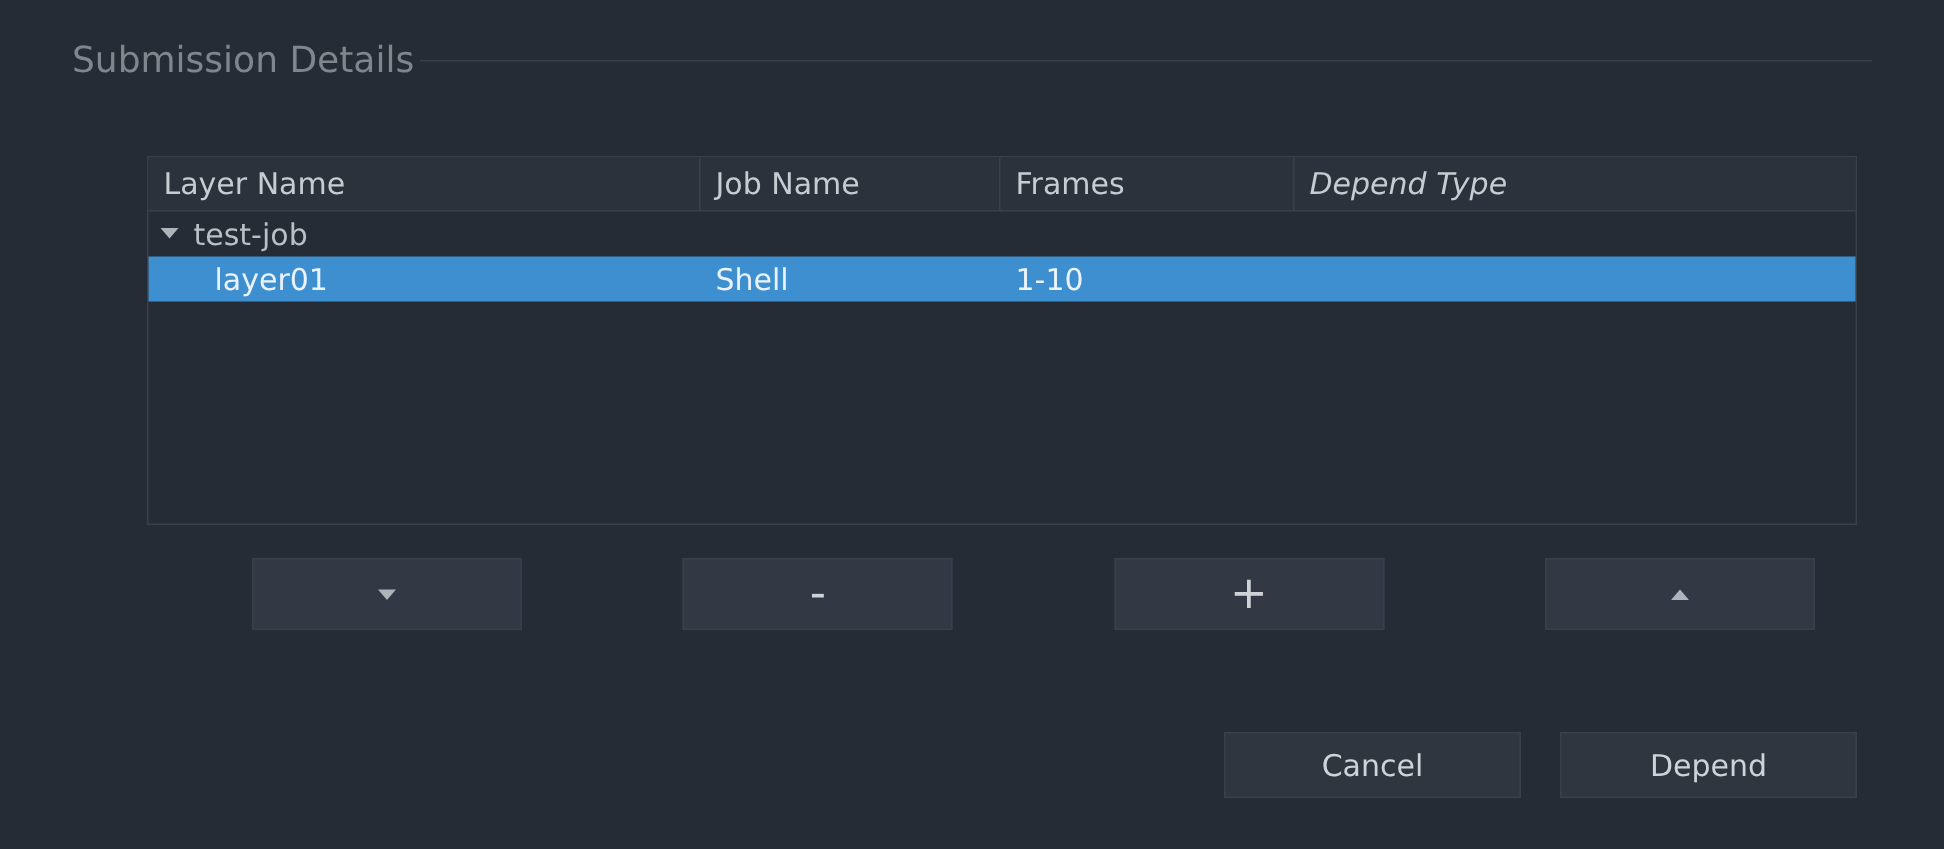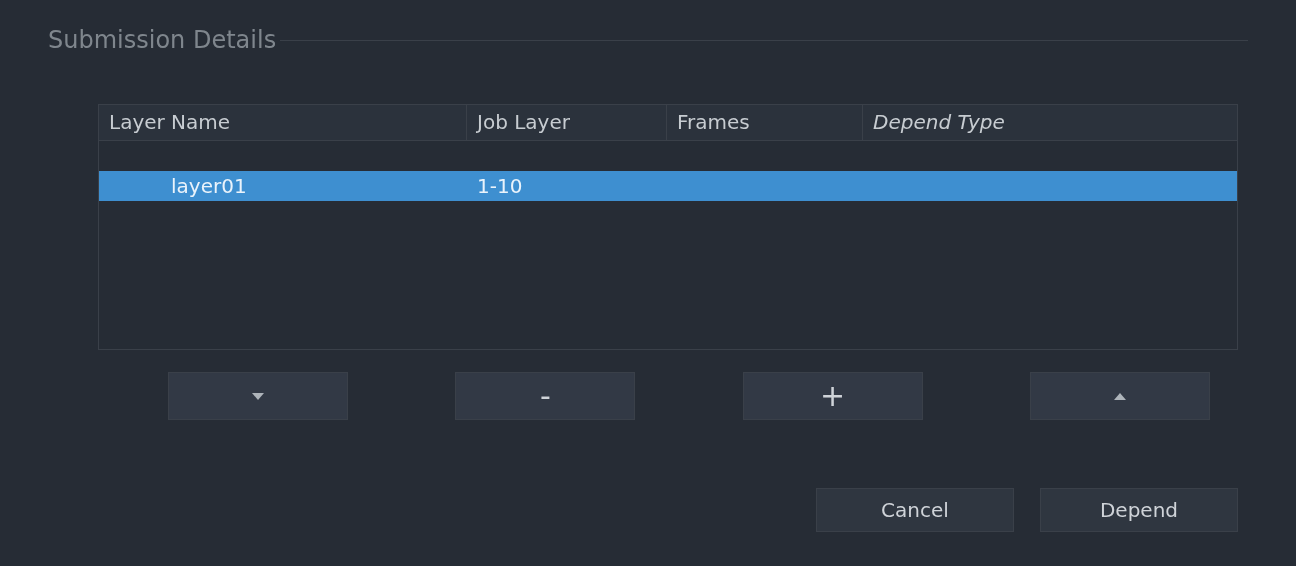--- a/index.html
+++ b/index.html
@@ -77,21 +77,21 @@
     padding: 0 10px;
     white-space: nowrap;
     overflow: hidden;
   }
   .cell-name  { width: 368px; display:flex; align-items:center; }
   .cell-type  { width: 200px; }
   .cell-frames{ width: 196px; }
   .cell-depend{ flex: 1 1 auto; }
 
   .row-parent .cell-name { padding-left: 8px; }
-  .row-child  .cell-name { padding-left: 72px; }
+  .row-child  .cell-name { padding-left: 44px; }
 
   .row-selected {
     background: #3e8fd0;
     color: #eaf3fb;
   }
 
   .expander {
     display: inline-block;
     width: 0; height: 0;
     border-left: 6px solid transparent;
@@ -164,34 +164,39 @@
 </head>
 <body>
 
 <div class="groupbox">
   <div class="groupbox-title">Submission Details</div>
   <div class="groupbox-line"></div>
 
   <div class="tree-wrap">
     <div class="tree-header">
       <div class="col col-name">Layer Name</div>
-      <div class="col col-type">Job Layer</div>
+      <div class="col col-type">Job Name</div>
       <div class="col col-frames">Frames</div>
       <div class="col col-depend">Depend Type</div>
     </div>
     <div class="tree-body">
       <div class="tree-row row-parent">
+        <div class="cell cell-name">
+          <span class="expander"></span>
+          <span>test-job</span>
+        </div>
         <div class="cell cell-type"></div>
         <div class="cell cell-frames"></div>
         <div class="cell cell-depend"></div>
       </div>
       <div class="tree-row row-child row-selected">
         <div class="cell cell-name">
           <span>layer01</span>
         </div>
+        <div class="cell cell-type">Shell</div>
         <div class="cell cell-frames">1-10</div>
         <div class="cell cell-depend"></div>
       </div>
     </div>
   </div>
 
   <div class="toolbar">
     <div class="tool-btn toolbar-spacer-l">
       <span class="tri-down"></span>
     </div>

